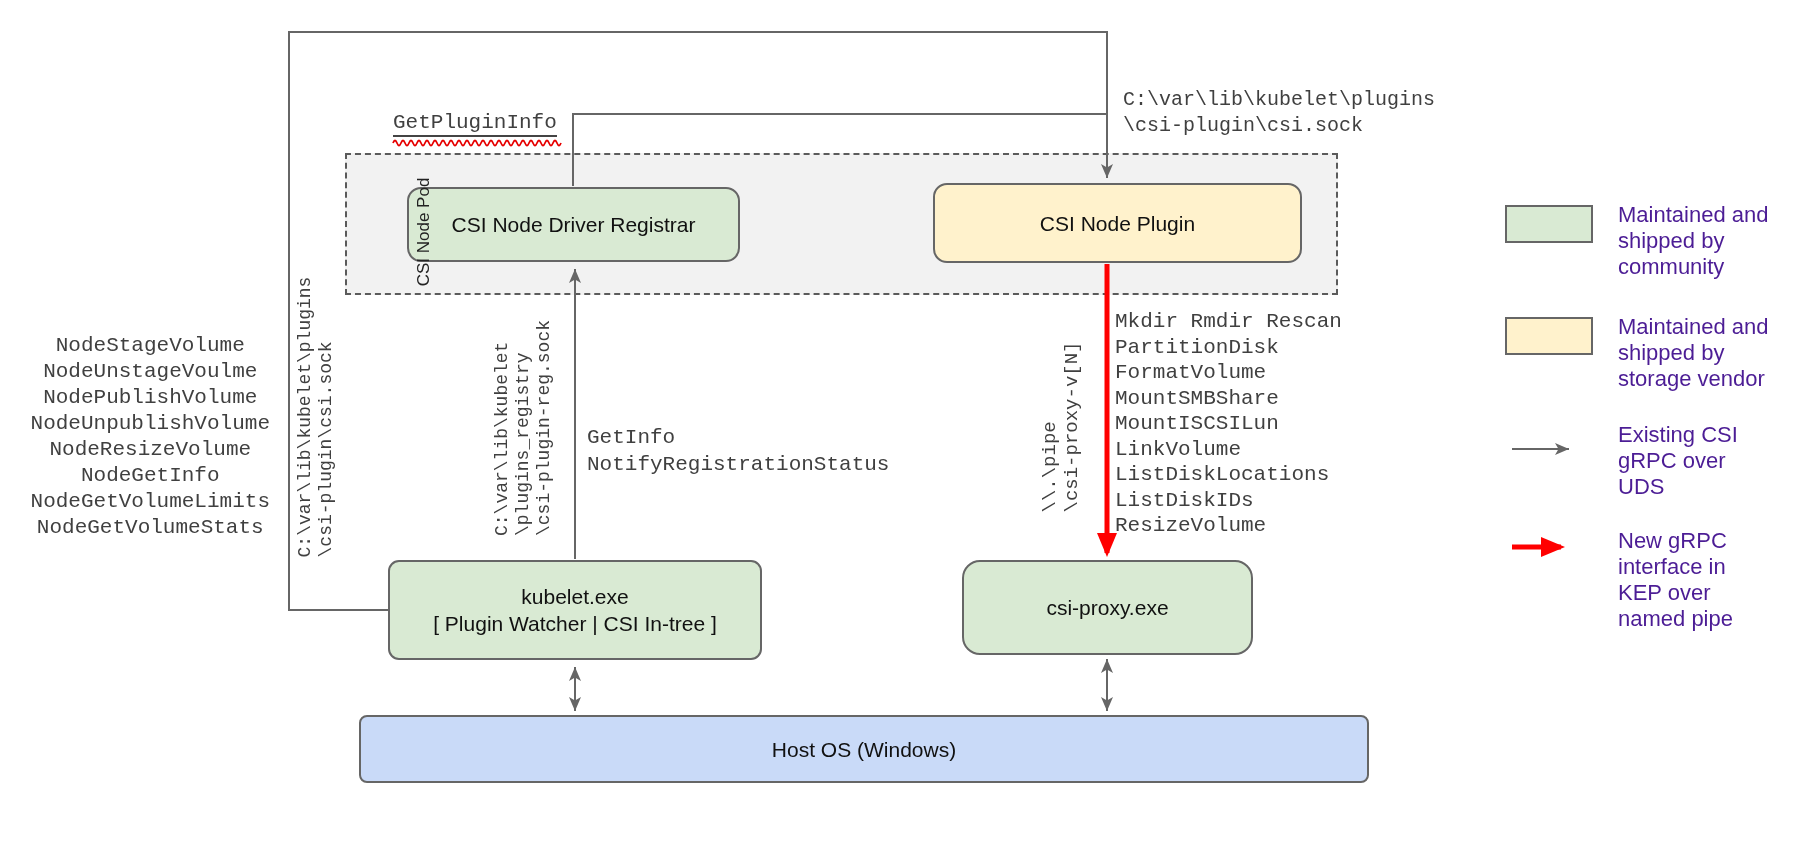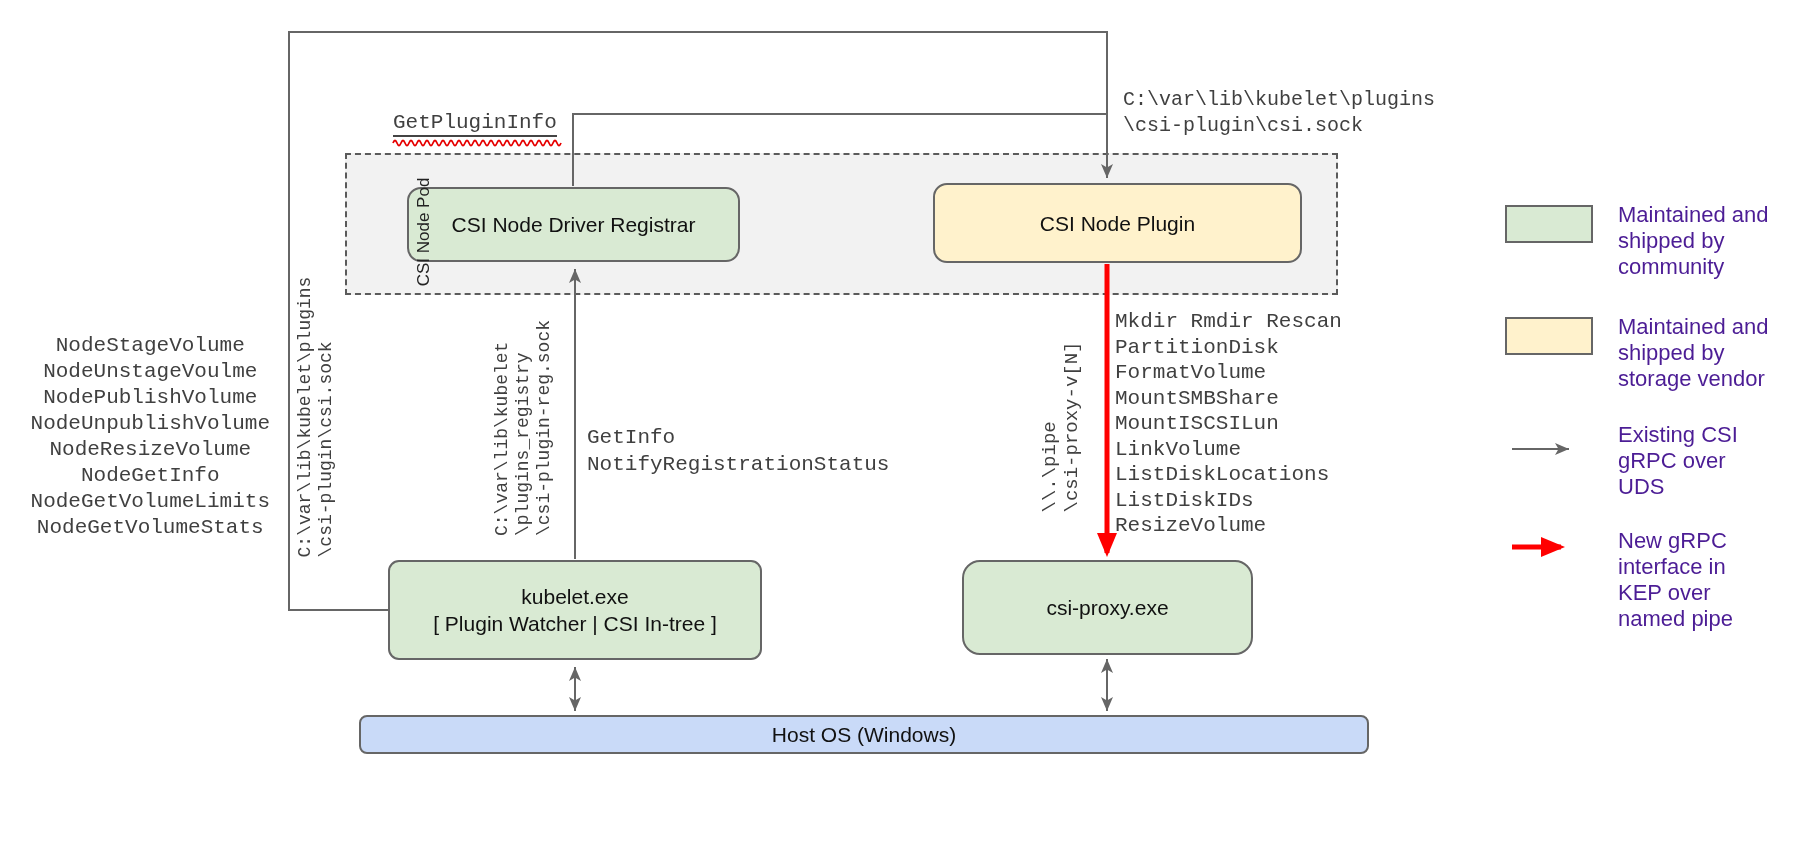--- a/index.html
+++ b/index.html
@@ -67,21 +67,21 @@
 
   <div class="box" style="left:388px;top:560px;width:374px;height:100px;border-radius:11px;background:#d9ead3;">
     <div>kubelet.exe</div>
     <div>[ Plugin Watcher | CSI In-tree ]</div>
   </div>
 
   <div class="box" style="left:962px;top:560px;width:291px;height:95px;border-radius:18px;background:#d9ead3;">
     <div>csi-proxy.exe</div>
   </div>
 
-  <div class="box" style="left:359px;top:715px;width:1010px;height:39px;border-radius:8px;background:#c9daf8;">
+  <div class="box" style="left:359px;top:715px;width:1010px;height:68px;border-radius:8px;background:#c9daf8;">
     <div>Host OS (Windows)</div>
   </div>
 
   <div class="abs mono ul" style="left:393px;top:110px;font-size:21px;line-height:25px;">GetPluginInfo</div>
 
   <div class="abs mono pre" style="left:1123px;top:87px;font-size:20px;line-height:26px;">C:\var\lib\kubelet\plugins
 \csi-plugin\csi.sock</div>
 
   <div class="abs mono" style="right:1548px;top:333px;font-size:21px;line-height:26px;text-align:center;font-family:Liberation Mono, monospace;"><div>NodeStageVolume</div><div>NodeUnstageVoulme</div><div>NodePublishVolume</div><div>NodeUnpublishVolume</div><div>NodeResizeVolume</div><div>NodeGetInfo</div><div>NodeGetVolumeLimits</div><div>NodeGetVolumeStats</div></div>
 

